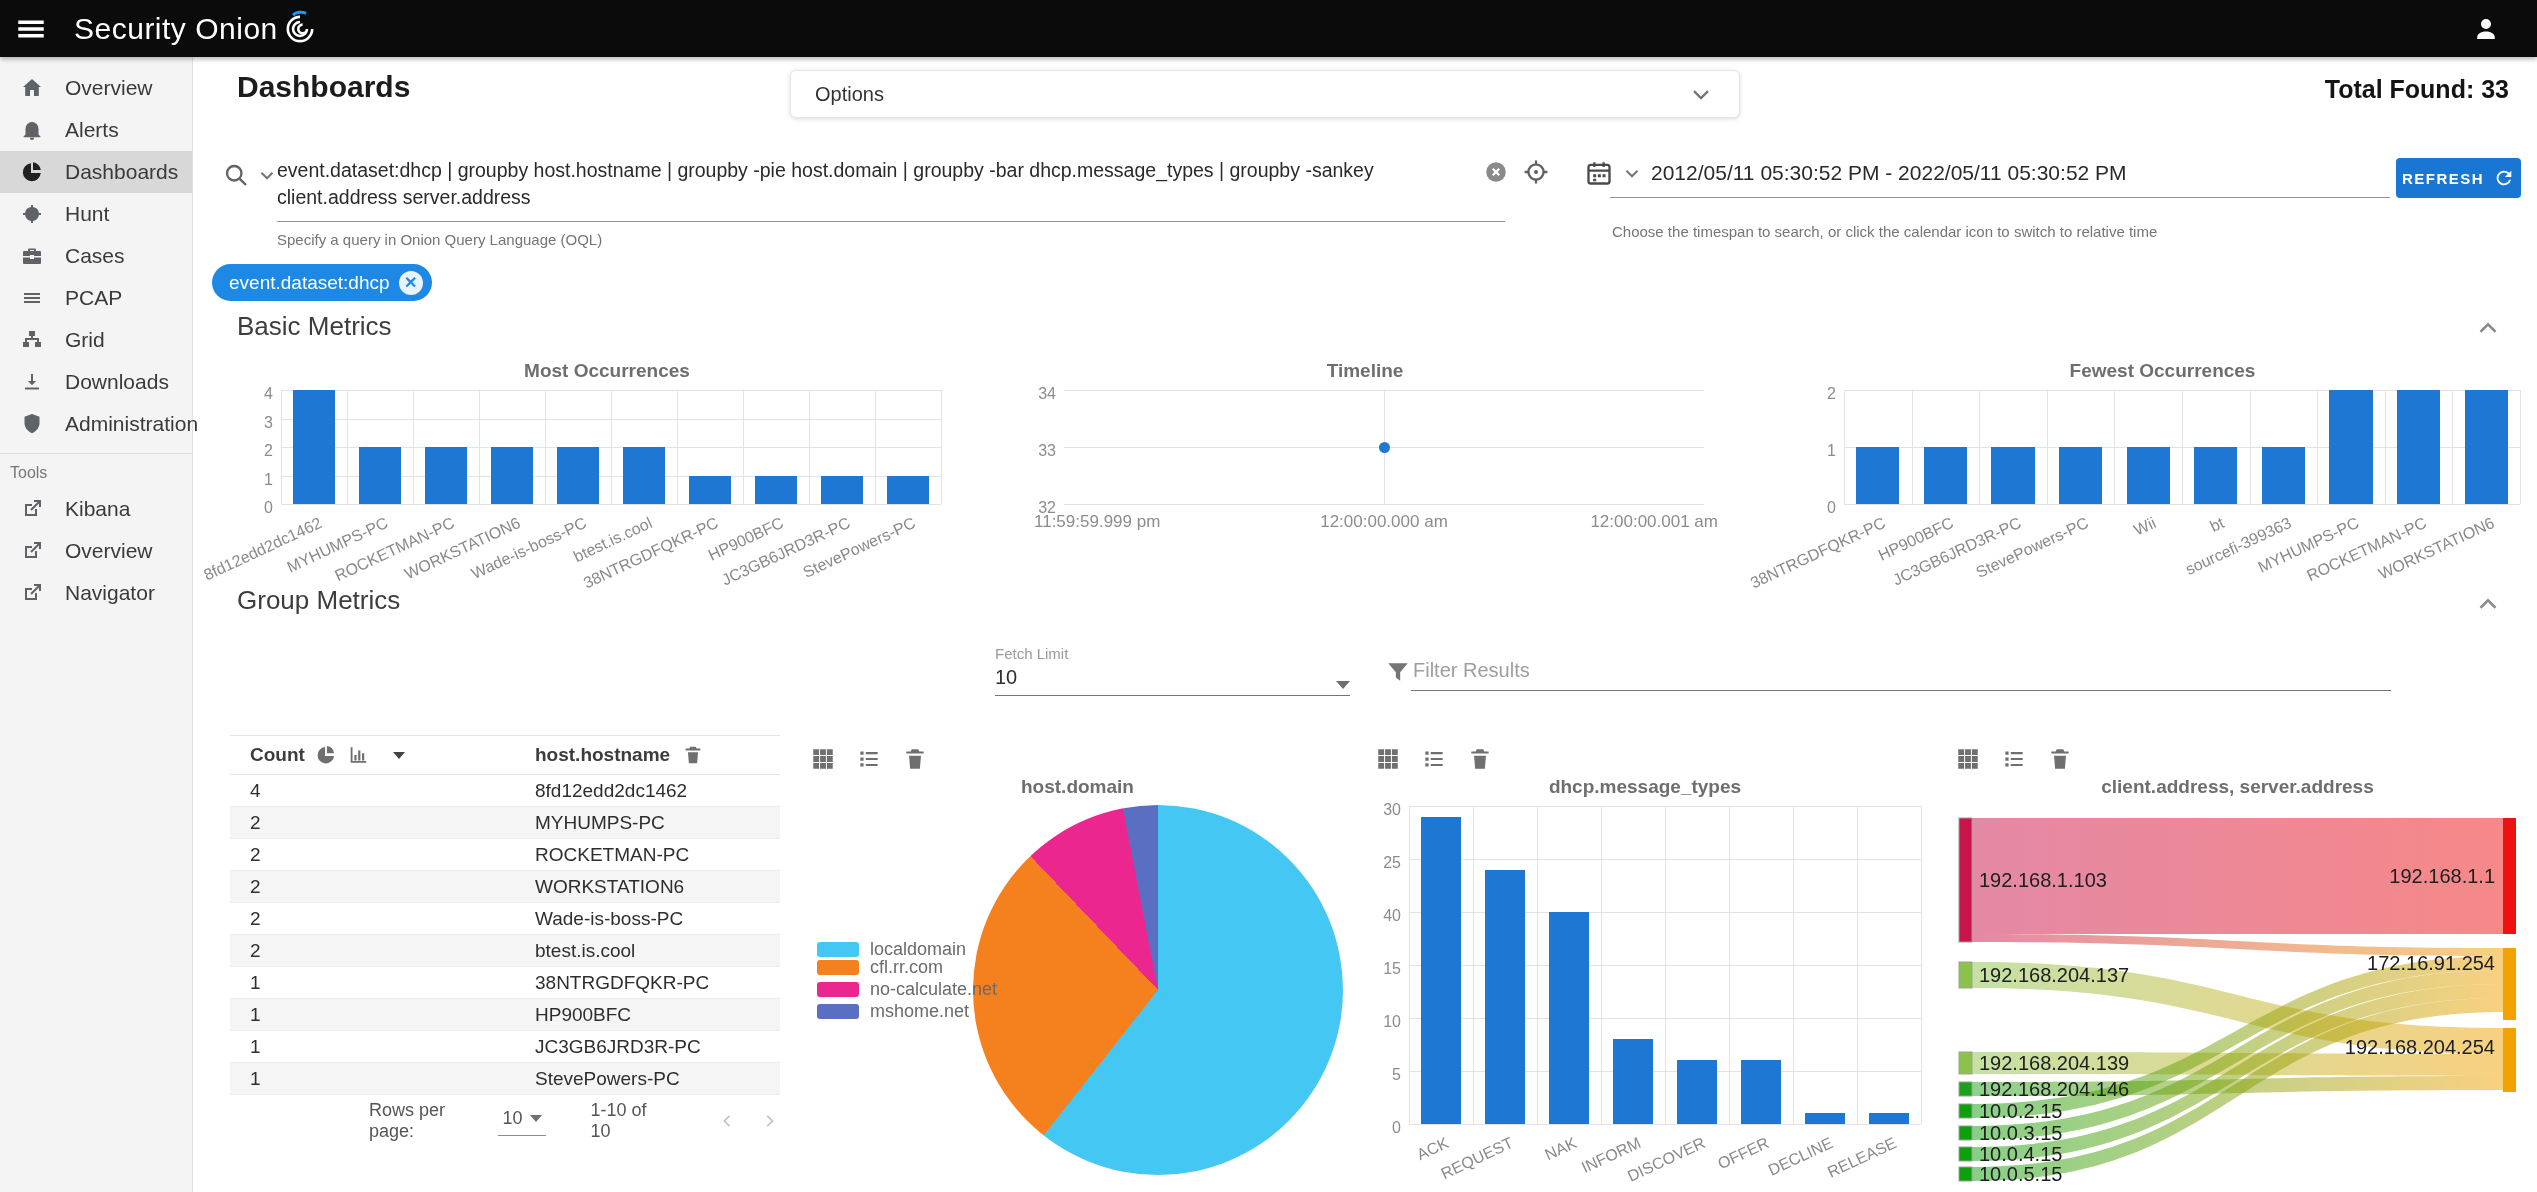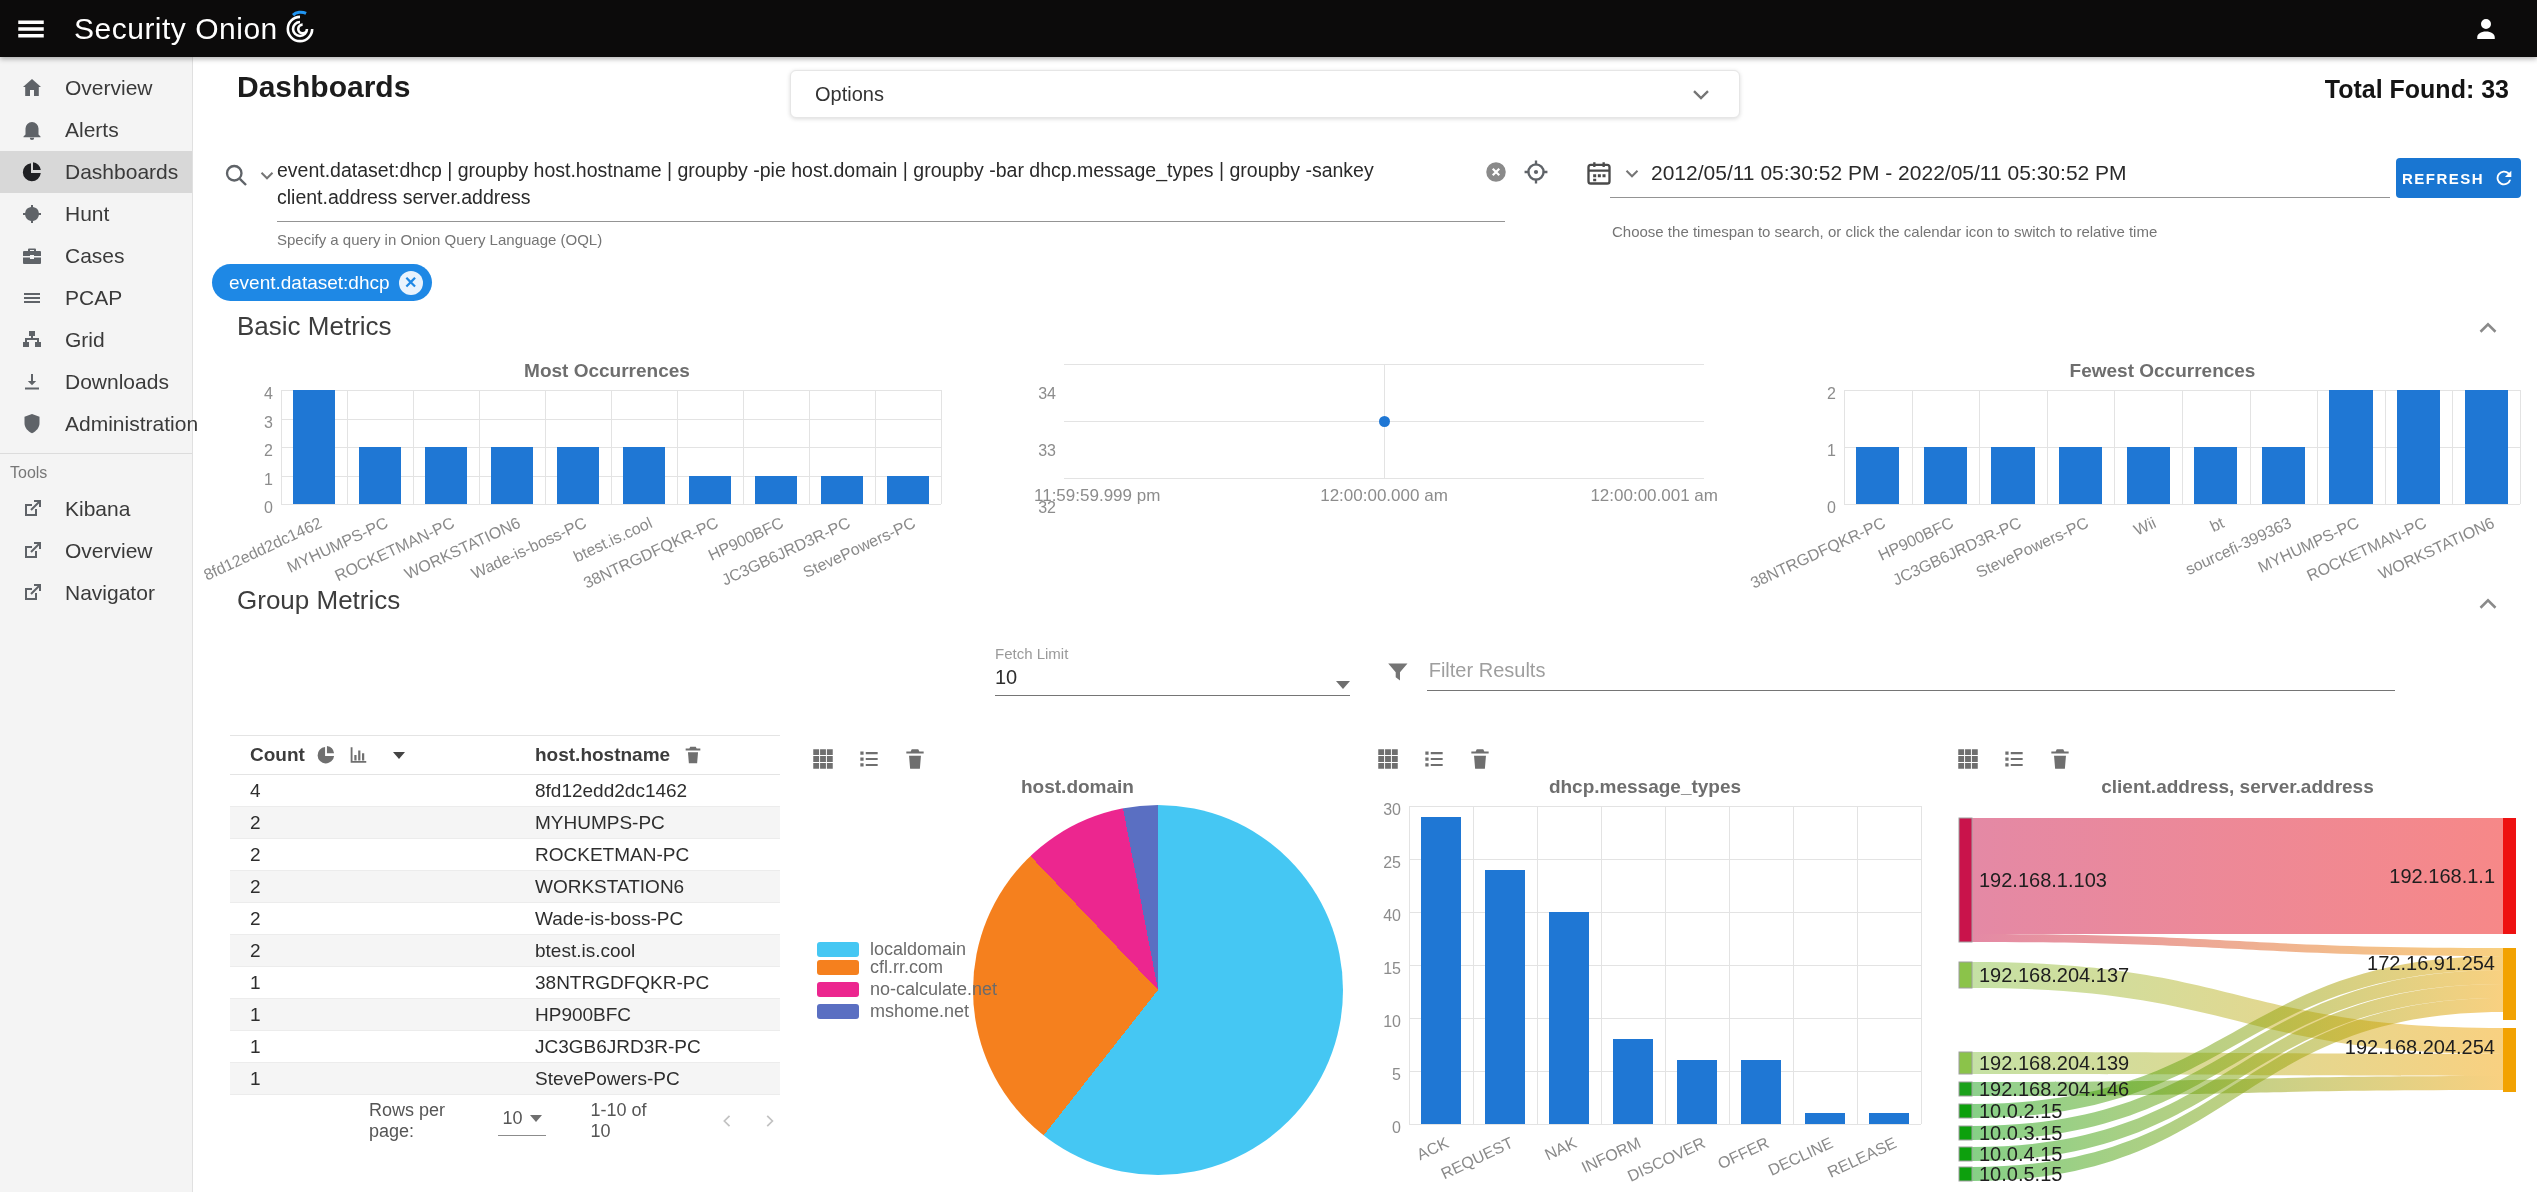--- a/index.html
+++ b/index.html
@@ -87,21 +87,21 @@
 .rpp-value { margin-left:36px; display:flex; align-items:center; gap:8px; border-bottom:1px solid #8c8c8c; padding:2px 4px 6px 4px; cursor:pointer; }
 .range-count { margin-left:44px; }
 .pg-btn { width:28px; height:28px; cursor:pointer; }
 .pg-prev { margin-left:66px; } .pg-next { margin-left:22px; }
 
 
 .fetch-limit { position:absolute; left:802px; top:588px; width:355px; cursor:pointer; }
 .fl-label { font-size:15px; color:#9a9a9a; }
 .fl-row { display:flex; align-items:flex-end; border-bottom:1px solid #757575; padding-bottom:6px; margin-top:4px; }
 .fl-value { font-size:20px; color:#2e2e2e; flex:1; }
-.filter-box { position:absolute; left:1192px; top:598px; width:1010px; display:flex; align-items:flex-end; gap:16px; }
+.filter-box { position:absolute; left:1192px; top:598px; width:1010px; display:flex; align-items:flex-end; gap:0; }
 .filter-input { border:none; outline:none; border-bottom:1px solid #757575; width:980px; font-size:20px; padding:4px 2px 8px 2px; font-family:"Liberation Sans",sans-serif; color:#333; }
 .filter-input::placeholder { color:#9e9e9e; }
 
 
 .pie-circle { position:absolute; border-radius:50%; cursor:pointer; }
 .legend { position:absolute; }
 .legend-item { position:absolute; display:flex; align-items:center; gap:11px; }
 .legend-swatch { width:42px; height:15px; border-radius:3px; }
 .legend-label { font-size:18px; color:#6b6b6b; white-space:nowrap; }
 
@@ -348,20 +348,21 @@
           </div>
           <div class="xanchor" style="left: 564.3px; top: 10px;">
             <div class="xlab">JC3GB6JRD3R-PC</div>
           </div>
           <div class="xanchor" style="left: 630.3px; top: 10px;">
             <div class="xlab">StevePowers-PC</div>
           </div>
         </div>
       </div>
     <div id="chart-timeline" class="chart" style="left:827px; top:303px; width:690px; height:240px;">
+        <div class="chart-title">Timeline</div>
         <div class="plot" style="position: relative; margin-left: 44px; width: 640px; height: 114px; margin-top: 4px;">
           <div class="gridh" style="left: 0px; width: 640px; top: 114px;"></div>
           <div class="gridh" style="left: 0px; width: 640px; top: 57px;"></div>
           <div class="gridh" style="left: 0px; width: 640px; top: 0px;"></div>
           <div class="gridv" style="top: 0px; height: 114px; left: 320px;"></div>
           <div class="dot" style="left: 315px; top: 52px;"></div>
         </div>
         <div class="ylab" style="position: absolute; left: 2px; top: 139px;">32</div>
         <div class="ylab" style="position: absolute; left: 2px; top: 82px;">33</div>
         <div class="ylab" style="position: absolute; left: 2px; top: 25px;">34</div>

